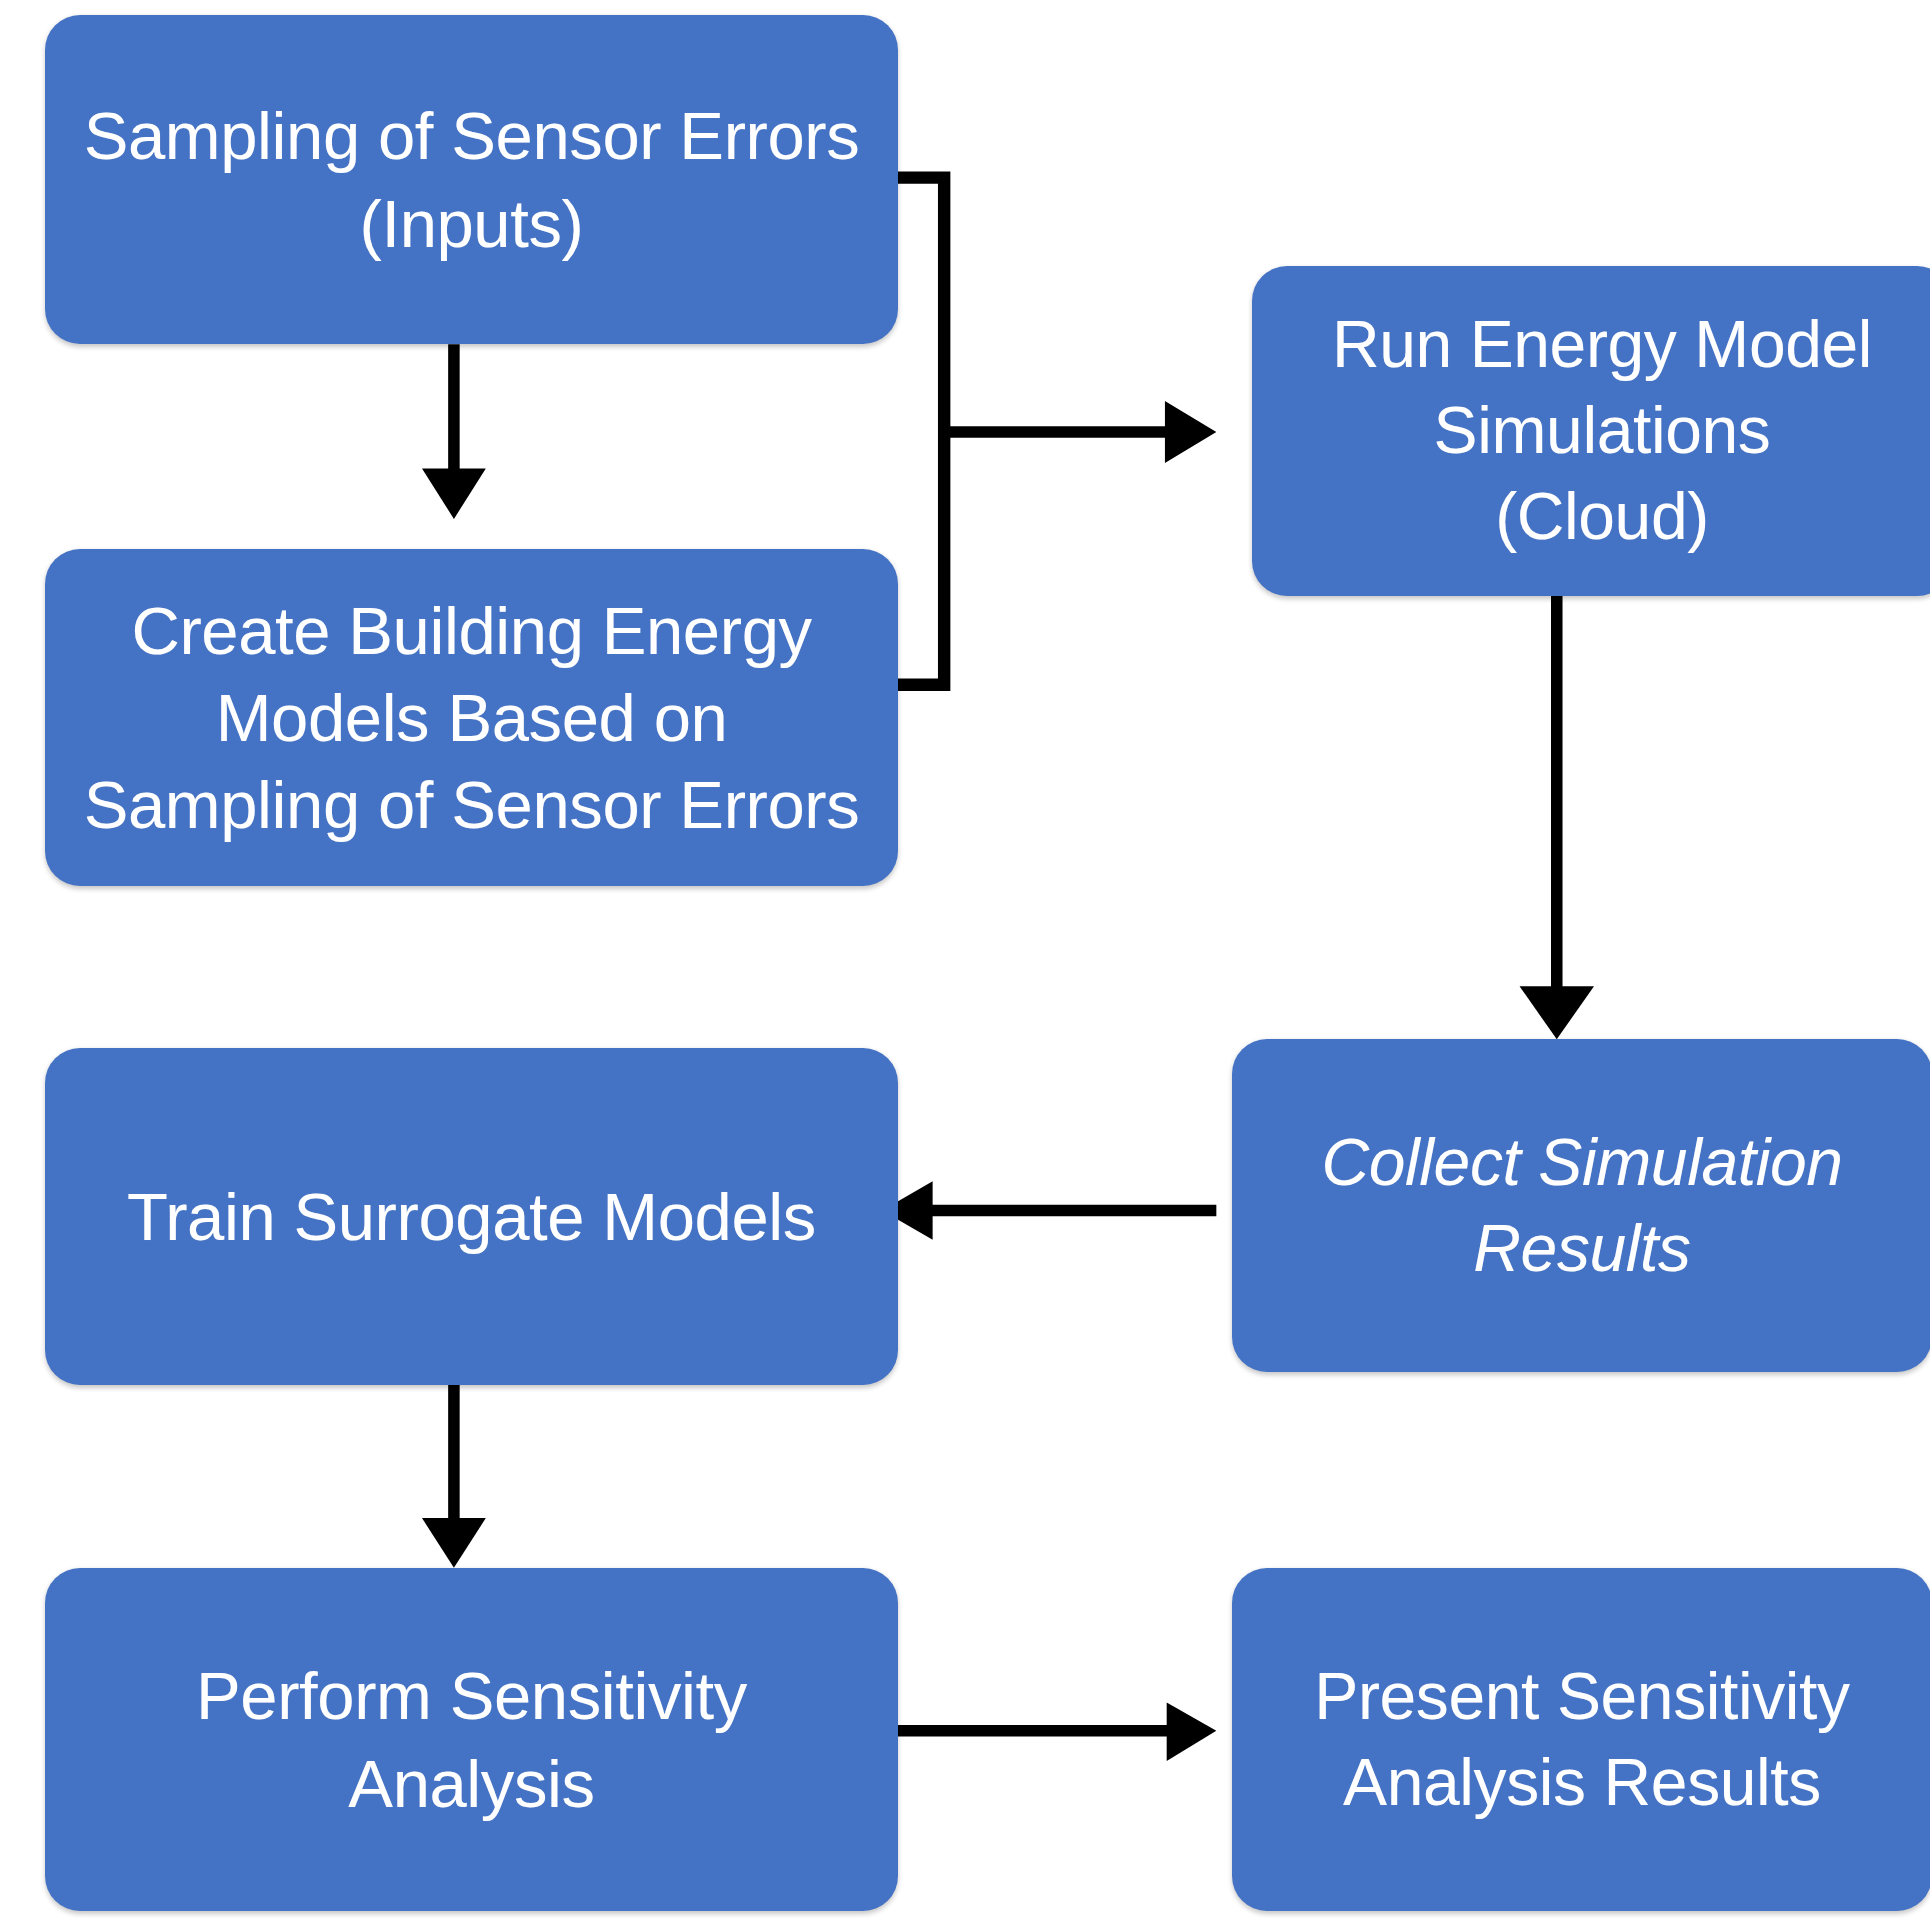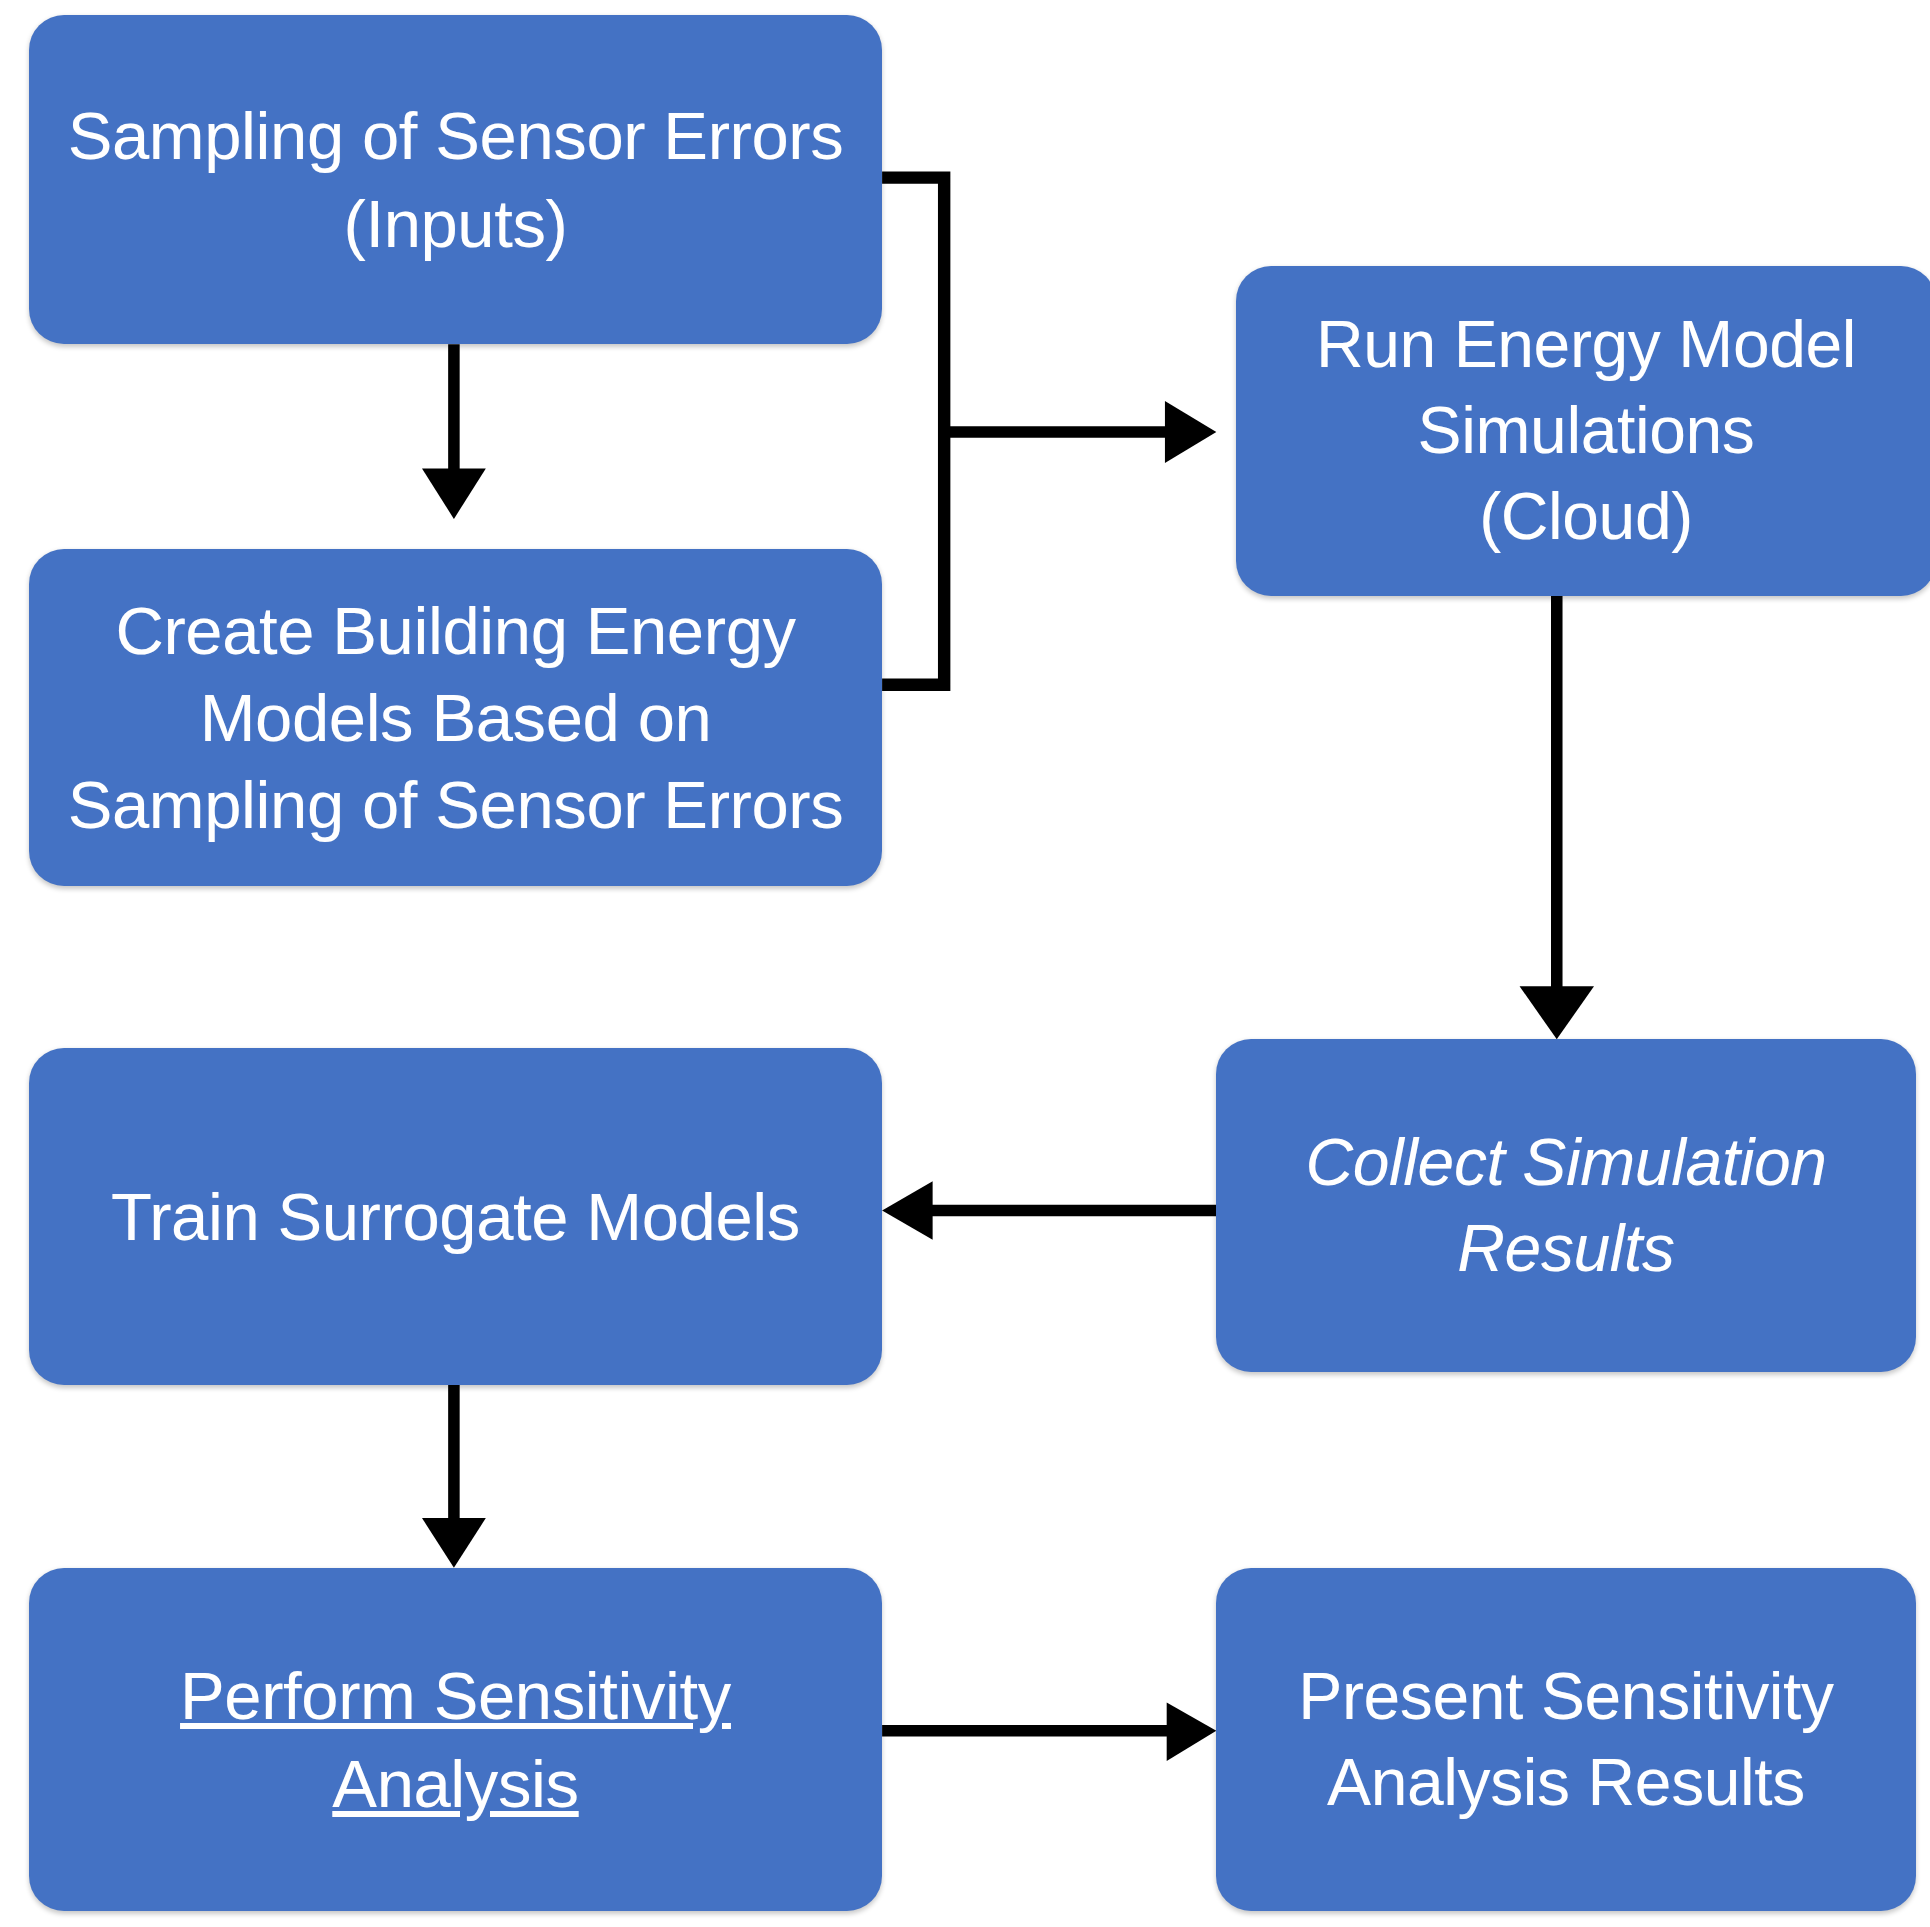--- a/index.html
+++ b/index.html
@@ -20,38 +20,39 @@
     position: absolute;
     box-sizing: border-box;
     background: #4472C4;
     border-radius: 35px;
     display: flex;
     align-items: center;
     justify-content: center;
     text-align: center;
     color: #FFFFFF;
     box-shadow: 0 2.7px 5.3px rgba(0,0,0,0.22);
+    margin-left: 16px;
   }
   .node .label {
     display: block;
     width: 92%;
     font-size: 67px;
     line-height: 1.30;
     font-weight: 400;
     letter-spacing: -0.4px;
     white-space: pre-line;
     text-shadow: 0 0 0.9px rgba(255,255,255,0.25);
   }
   
   #node-sampling-inputs      { left: 29px;   top: 15px;   width: 853px; height: 329px; }
   #node-create-models        { left: 29px;   top: 549px;  width: 853px; height: 337px; }
   #node-run-simulations      { left: 1236px; top: 266px;  width: 700px; height: 330px; }
   #node-collect-results      { left: 1216px; top: 1039px; width: 700px; height: 333px; font-style: italic; }
   #node-train-surrogate      { left: 29px;   top: 1048px; width: 853px; height: 337px; }
-  #node-perform-sensitivity  { left: 29px;   top: 1568px; width: 853px; height: 343px; text-decoration: underline; }
+  #node-perform-sensitivity  { left: 29px;   top: 1568px; width: 853px; height: 343px; }
   #node-present-results      { left: 1216px; top: 1568px; width: 700px; height: 343px; align-items: center; }
 
   #node-run-simulations .label,
   #node-collect-results .label,
   #node-present-results .label { font-size: 66px; }
 
   
   #connectors {
     position: absolute;
     left: 0; top: 0;

